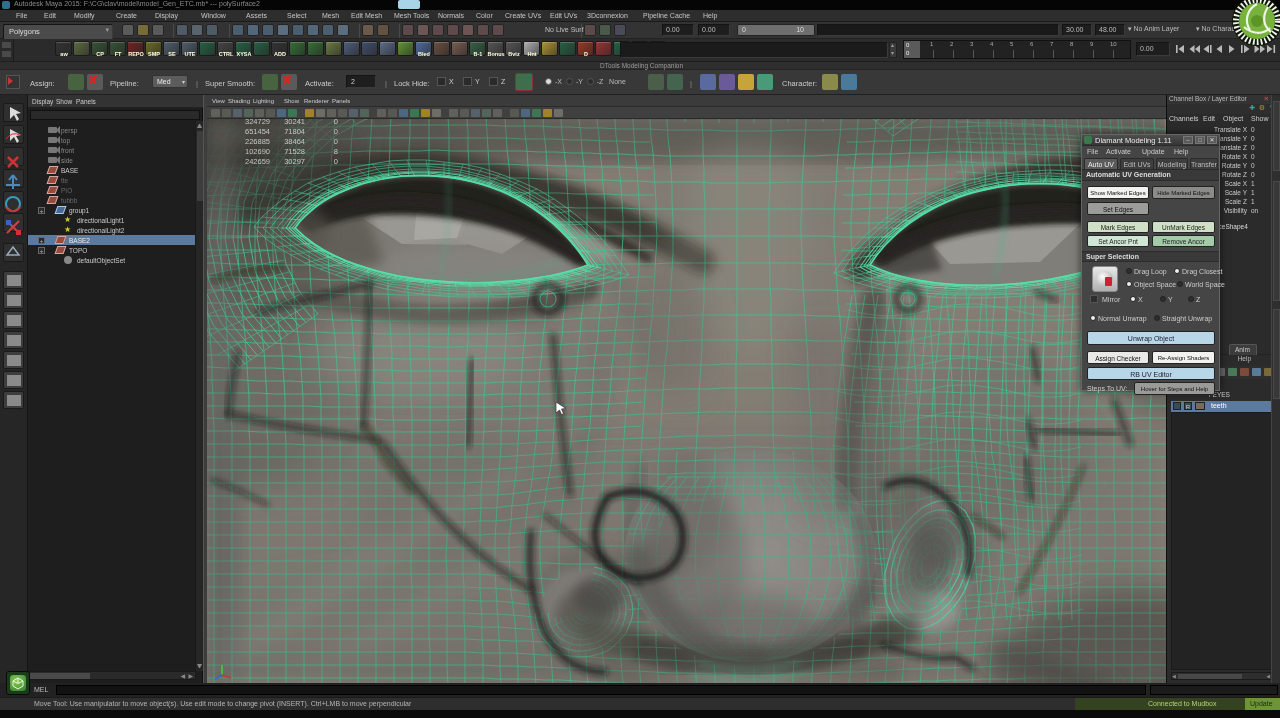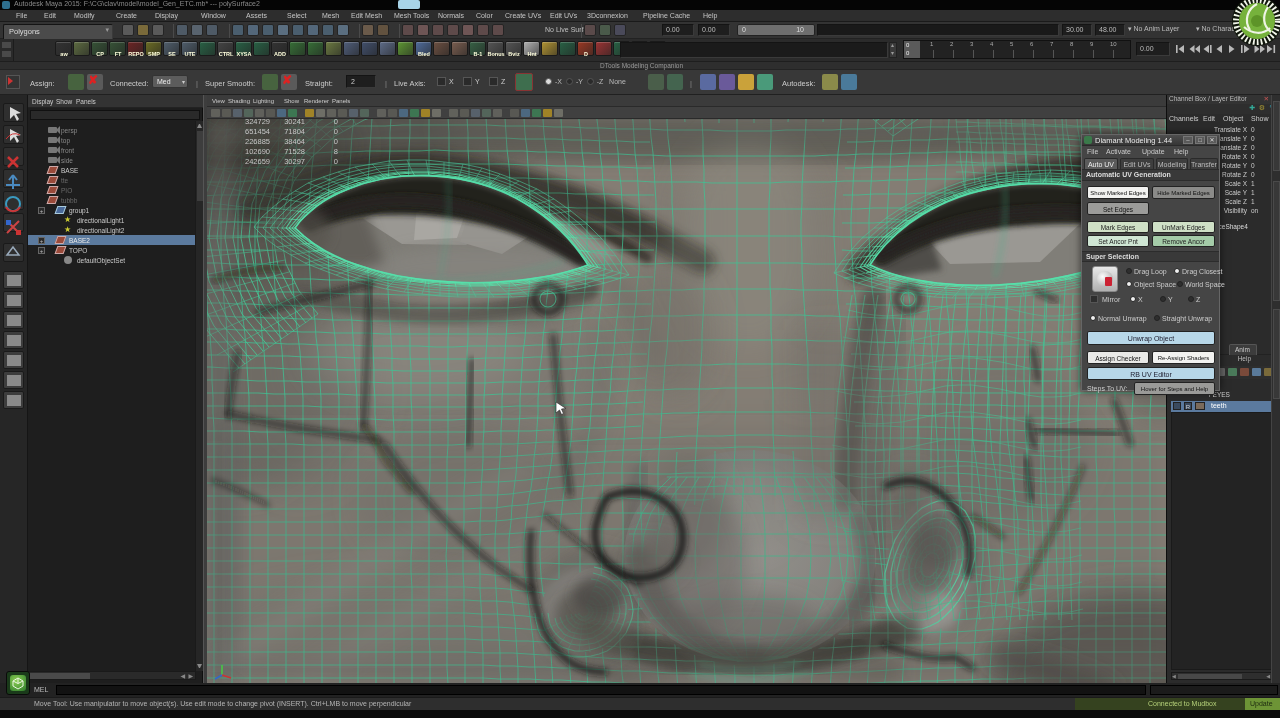--- a/index.html
+++ b/index.html
@@ -218,52 +218,52 @@
 <div class="abs" style="left:0;top:62px;width:1280px;height:8px;background:#2e2e2e;border-bottom:1px solid #232323;">
         <span style="position:absolute;left:600px;top:0px;font-size:6.5px;color:#999;">DTools Modeling Companion</span>
       </div>
 <div class="abs" style="left:0;top:70px;width:1280px;height:25px;background:#383838;border-bottom:1px solid #202020;">
         <div class="abs" style="left:6px;top:5px;width:14px;height:14px;background:#333;border:1px solid #555;"></div>
         <div class="abs" style="left:8px;top:7px;width:0;height:0;border-left:5px solid #c33;border-top:4px solid transparent;border-bottom:4px solid transparent;"></div>
         <div class="abs" style="left:30px;top:9px;font-size:7.5px;color:#ccc;">Assign:</div>
         <div class="abs" style="left:68px;top:4px;width:16px;height:16px;background:#47633f;border-radius:2px;"></div>
         <div class="abs" style="left:87px;top:4px;width:16px;height:16px;background:#5a5a5a;border-radius:2px;"></div>
         <div class="abs" style="left:88px;top:3px;font-size:12px;color:#d22;font-weight:bold;">✘</div>
-        <div class="abs" style="left:110px;top:9px;font-size:7.5px;color:#ccc;">Connected:</div>
+        <div class="abs" style="left:110px;top:9px;font-size:7.5px;color:#ccc;">Pipeline:</div>
         <div class="abs" style="left:152px;top:5px;width:36px;height:13px;background:#5c5c5c;border-radius:2px;border:1px solid #333;">
           <span style="position:absolute;left:4px;top:2px;font-size:7px;color:#eee;">Med</span>
           <span style="position:absolute;right:2px;top:2px;font-size:6px;color:#ccc;">▾</span>
         </div>
         <div class="abs" style="left:196px;top:9px;font-size:7.5px;color:#888;">|</div>
         <div class="abs" style="left:205px;top:9px;font-size:7.5px;color:#ccc;">Super Smooth:</div>
         <div class="abs" style="left:262px;top:4px;width:16px;height:16px;background:#47633f;border-radius:2px;"></div>
         <div class="abs" style="left:281px;top:4px;width:16px;height:16px;background:#5a5a5a;border-radius:2px;"></div>
         <div class="abs" style="left:282px;top:3px;font-size:12px;color:#d22;font-weight:bold;">✘</div>
-        <div class="abs" style="left:305px;top:9px;font-size:7.5px;color:#ccc;">Straight:</div>
+        <div class="abs" style="left:305px;top:9px;font-size:7.5px;color:#ccc;">Activate:</div>
         <div class="abs well" style="left:346px;top:5px;width:30px;height:13px;">
           <span style="position:absolute;left:4px;top:2px;font-size:7px;color:#ccc;">2</span>
         </div>
         <div class="abs" style="left:385px;top:9px;font-size:7.5px;color:#888;">|</div>
-        <div class="abs" style="left:394px;top:9px;font-size:7.5px;color:#ccc;">Live Axis:</div>
+        <div class="abs" style="left:394px;top:9px;font-size:7.5px;color:#ccc;">Lock Hide:</div>
         <div class="abs" style="left:437px;top:7px;width:9px;height:9px;background:#2a2a2a;border:1px solid #555;"></div>
         <div class="abs" style="left:449px;top:8px;font-size:7px;color:#ccc;">X</div>
         <div class="abs" style="left:463px;top:7px;width:9px;height:9px;background:#2a2a2a;border:1px solid #555;"></div>
         <div class="abs" style="left:475px;top:8px;font-size:7px;color:#ccc;">Y</div>
         <div class="abs" style="left:489px;top:7px;width:9px;height:9px;background:#2a2a2a;border:1px solid #555;"></div>
         <div class="abs" style="left:501px;top:8px;font-size:7px;color:#ccc;">Z</div>
         <div class="abs" style="left:515px;top:3px;width:18px;height:18px;background:#3e6e4e;border:1px solid #833;border-radius:2px;"></div>
         <div class="abs" style="left:545px;top:8px;font-size:7px;color:#bbb;white-space:nowrap;"><span style="display:inline-block;width:7px;height:7px;border-radius:50%;background:#ddd;border:1px solid #555;margin-right:3px;vertical-align:-1px;"></span>-X &nbsp;<span style="display:inline-block;width:7px;height:7px;border-radius:50%;background:#2a2a2a;border:1px solid #555;margin-right:3px;vertical-align:-1px;"></span>-Y &nbsp;<span style="display:inline-block;width:7px;height:7px;border-radius:50%;background:#2a2a2a;border:1px solid #555;margin-right:3px;vertical-align:-1px;"></span>-Z &nbsp;&nbsp;None</div>
         <div class="abs" style="left:648px;top:4px;width:16px;height:16px;background:#4a5e4a;border-radius:2px;"></div>
         <div class="abs" style="left:667px;top:4px;width:16px;height:16px;background:#44644f;border-radius:2px;"></div>
         <div class="abs" style="left:690px;top:9px;font-size:7.5px;color:#888;">|</div>
         <div class="abs" style="left:700px;top:4px;width:16px;height:16px;background:#5a6aa0;border-radius:2px;"></div>
         <div class="abs" style="left:719px;top:4px;width:16px;height:16px;background:#6a5a9a;border-radius:2px;"></div>
         <div class="abs" style="left:738px;top:4px;width:16px;height:16px;background:#caa23a;border-radius:2px;"></div>
         <div class="abs" style="left:757px;top:4px;width:16px;height:16px;background:#4a9a7a;border-radius:2px;"></div>
-        <div class="abs" style="left:782px;top:9px;font-size:7.5px;color:#ccc;">Autodesk:</div>
+        <div class="abs" style="left:782px;top:9px;font-size:7.5px;color:#ccc;">Character:</div>
         <div class="abs" style="left:822px;top:4px;width:16px;height:16px;background:#8a8a4a;border-radius:2px;"></div>
         <div class="abs" style="left:841px;top:4px;width:16px;height:16px;background:#4a7a9a;border-radius:2px;"></div>
       </div>
 <svg class="abs" style="left:1230px;top:-4px;" width="54" height="52">
 <circle cx="27" cy="25" r="25" fill="#10160c"></circle>
 <circle cx="27" cy="25" r="21" fill="none" stroke="#f2f6ea" stroke-width="6" stroke-dasharray="1.8 2.1"></circle>
 <circle cx="27" cy="25" r="18" fill="#76b23c"></circle>
 <g fill="none" stroke="#eef4e4" stroke-width="2.2">
 <path d="M27 8 C17 13 14 25 20 34"></path>
 <path d="M38 11 C32 20 33 30 41 36"></path>
@@ -1222,21 +1222,21 @@
         </div>
 </div>
 <div class="abs" style="left:1271px;top:95px;width:9px;height:588px;background:#2e2e2e;border-left:1px solid #444;">
         <div style="position:absolute;left:1px;top:6px;width:7px;height:70px;background:#383838;border:1px solid #4a4a4a;"></div>
         <div style="position:absolute;left:1px;top:86px;width:7px;height:120px;background:#383838;border:1px solid #4a4a4a;"></div>
         <div style="position:absolute;left:1px;top:214px;width:7px;height:90px;background:#383838;border:1px solid #4a4a4a;"></div>
       </div>
 <div class="abs" style="left:1081px;top:134px;width:139px;height:257px;background:#454545;border:1px solid #666;box-shadow:0 0 8px rgba(0,0,0,.6);font-size:7px;color:#ccc;">
 <div class="abs" style="left:0;top:0;width:137px;height:11px;background:linear-gradient(#4e4e4e,#353535);border-bottom:1px solid #2a2a2a;">
           <span style="position:absolute;left:2px;top:1px;width:8px;height:8px;background:#3a7a4a;border-radius:2px;"></span>
-          <span style="position:absolute;left:13px;top:1px;font-size:7.5px;color:#e8e8e8;">Diamant Modeling 1.44</span>
+          <span style="position:absolute;left:13px;top:1px;font-size:7.5px;color:#e8e8e8;">Diamant Modeling 1.11</span>
           <span style="position:absolute;right:26px;top:1px;width:10px;height:8px;background:#5a5a5a;border:1px solid #777;font-size:6px;line-height:7px;text-align:center;color:#ddd;">–</span>
           <span style="position:absolute;right:14px;top:1px;width:10px;height:8px;background:#5a5a5a;border:1px solid #777;font-size:6px;line-height:7px;text-align:center;color:#ddd;">□</span>
           <span style="position:absolute;right:2px;top:1px;width:10px;height:8px;background:#5a5a5a;border:1px solid #777;font-size:6px;line-height:7px;text-align:center;color:#ddd;">✕</span>
         </div>
 <div class="abs" style="left:0;top:11px;width:137px;height:11px;">
           <span style="position:absolute;left:5px;top:2px;">File</span>
           <span style="position:absolute;left:24px;top:2px;">Activate</span>
           <span style="position:absolute;left:60px;top:2px;">Update</span>
           <span style="position:absolute;left:92px;top:2px;">Help</span>
         </div>

